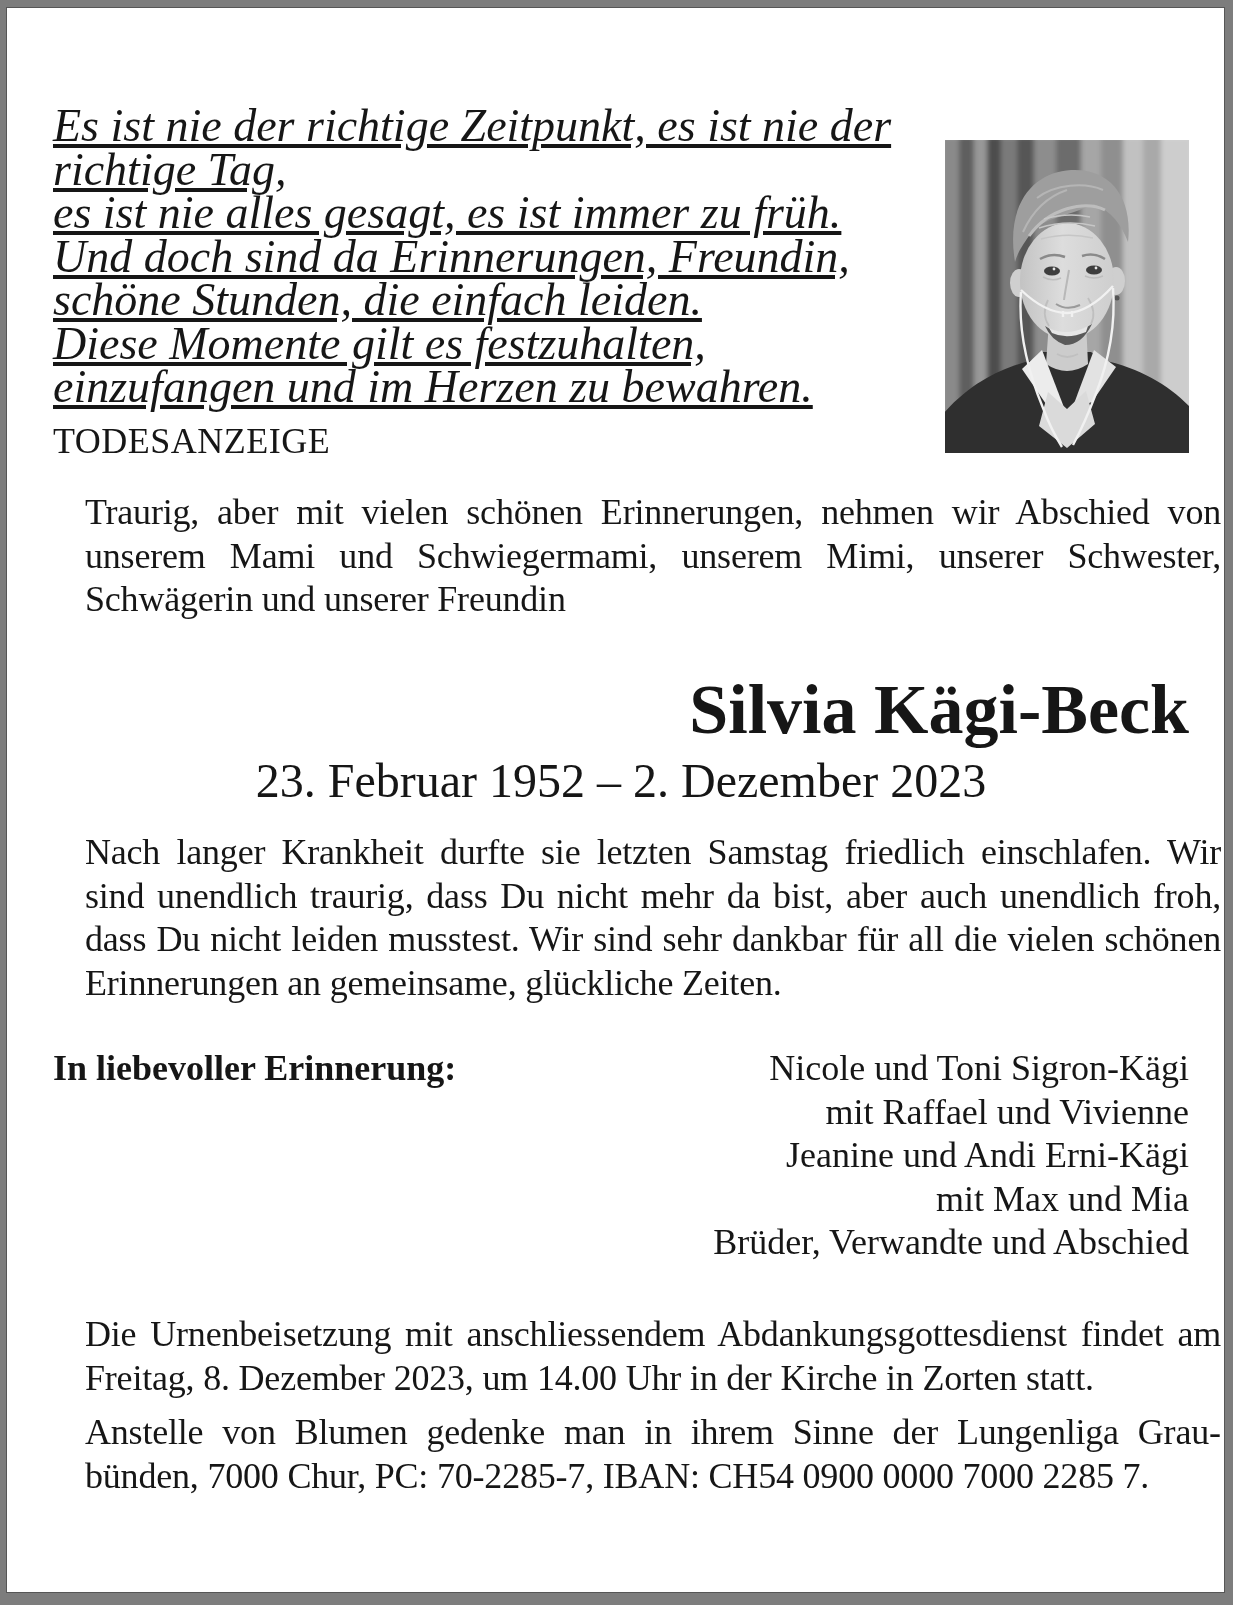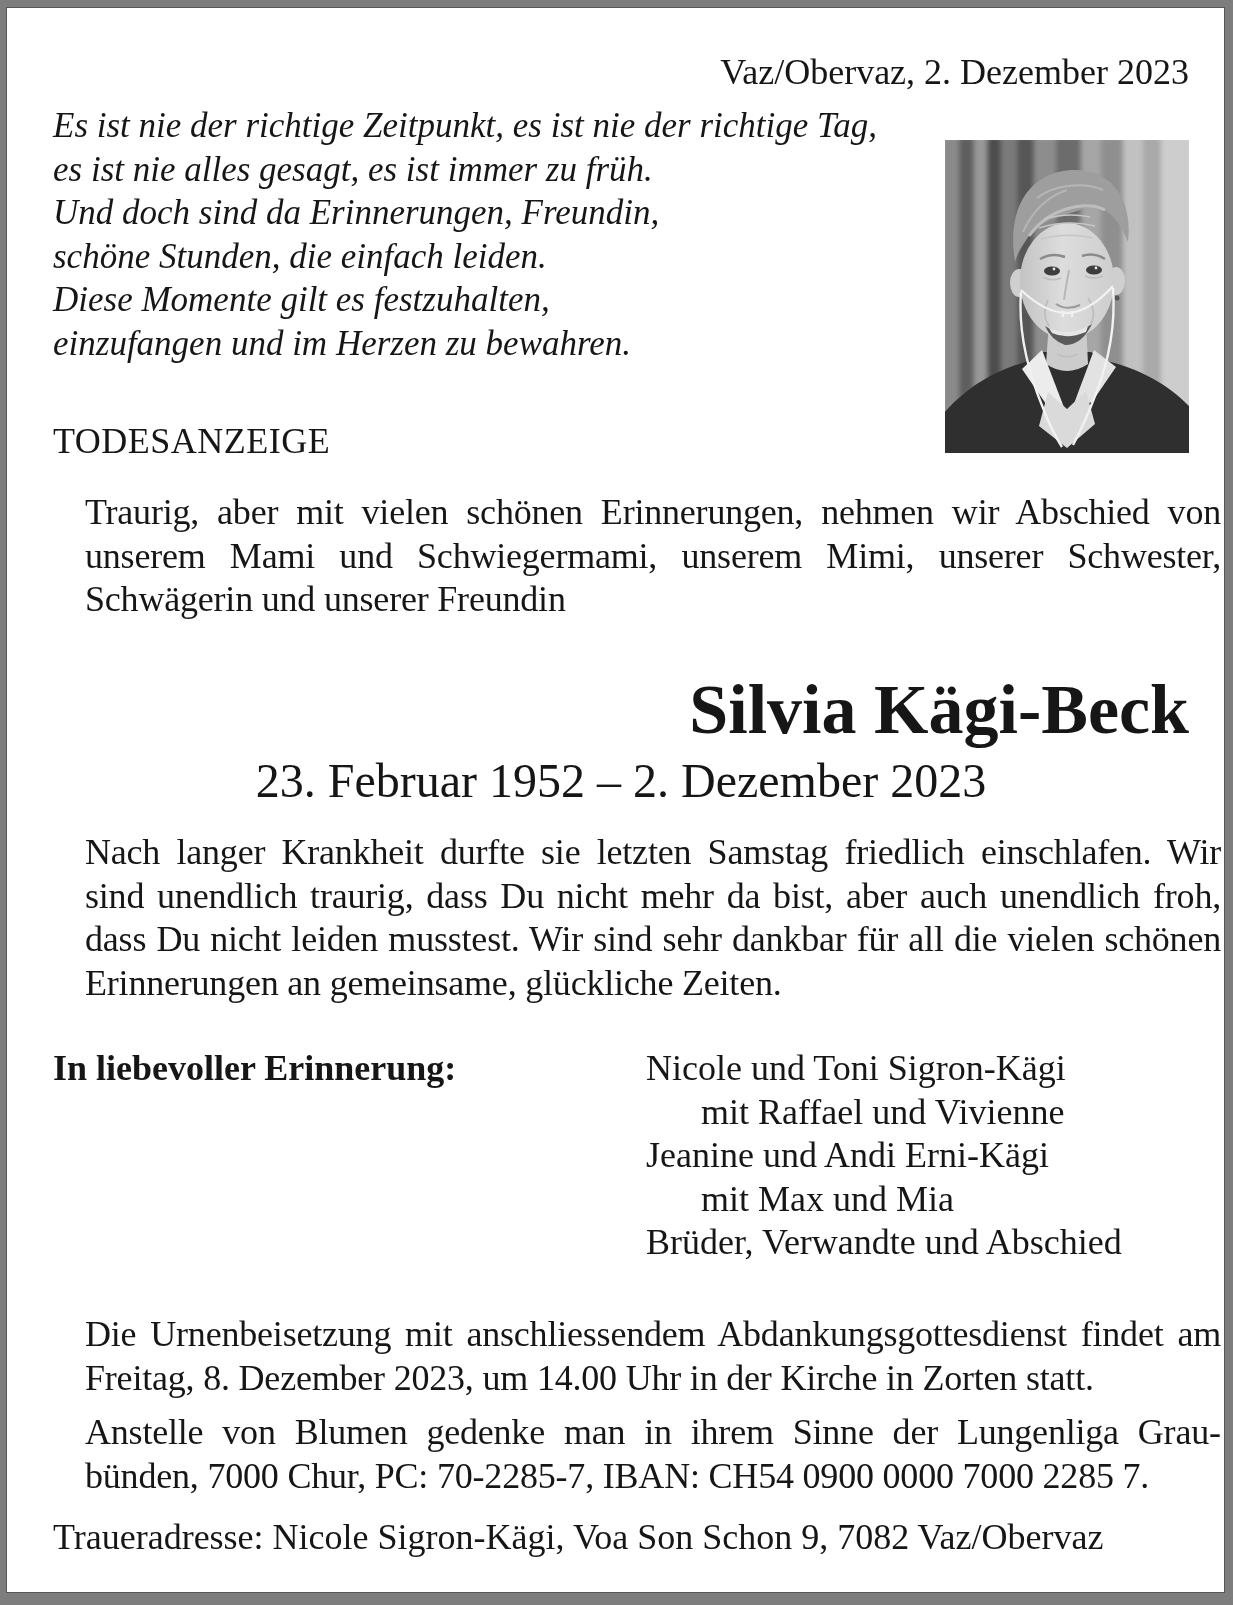--- a/index.html
+++ b/index.html
@@ -23,21 +23,21 @@
   .abs { position: absolute; }
   .dateline {
     top: 42px; left: 46px; width: 1136px;
     font-size: 36px; line-height: 44px;
     text-align: right;
     white-space: nowrap;
   }
   .poem {
     top: 96px; left: 46px; width: 860px;
     font-style: italic;
-    font-size: 35px; line-height: 43.5px;
+    font-size: 46px; line-height: 43.5px; text-decoration: underline;
   }
   .photo-frame {
     top: 132px; left: 938px;
     width: 244px; height: 313px;
     overflow: hidden;
   }
   .heading {
     top: 403px; left: 46px; width: 900px;
     font-size: 36px; line-height: 60px;
     letter-spacing: 0.5px;
@@ -70,34 +70,33 @@
   .remembrance {
     top: 1039px; left: 46px; width: 1136px;
     font-size: 36px; line-height: 43.5px;
   }
   .remembrance .label {
     position: absolute; top: 0; left: 0;
     white-space: nowrap;
     font-weight: bold;
   }
   .mourners { margin-left: 593px; }
-  .mourners .m-line { white-space: nowrap; }
+  .mourners .m-line { white-space: nowrap; text-align: right; }
   .mourners .indent { padding-left: 55px; }
   .address-line {
     top: 1508px; left: 46px; width: 1136px;
     font-size: 36px; line-height: 43.5px;
     white-space: nowrap;
   }
 </style>
 </head>
 <body>
 
 <div class="page">
 
-  <div class="abs dateline">Vaz/Obervaz, 2. Dezember 2023</div>
 
   <div class="abs poem">
     <div>Es ist nie der richtige Zeitpunkt, es ist nie der richtige Tag,</div>
     <div>es ist nie alles gesagt, es ist immer zu früh.</div>
     <div>Und doch sind da Erinnerungen, Freundin,</div>
     <div>schöne Stunden, die einfach leiden.</div>
     <div>Diese Momente gilt es festzuhalten,</div>
     <div>einzufangen und im Herzen zu bewahren.</div>
   </div>
 
@@ -195,15 +194,14 @@
       <div class="m-line">Jeanine und Andi Erni-Kägi</div>
       <div class="m-line indent">mit Max und Mia</div>
       <div class="m-line">Brüder, Verwandte und Abschied</div>
     </div>
   </div>
 
   <div class="abs para para3">Die Urnenbeisetzung mit anschliessendem Abdankungsgottesdienst findet am Freitag, 8. Dezember 2023, um 14.00 Uhr in der Kirche in Zorten statt.</div>
 
   <div class="abs para para4">Anstelle von Blumen gedenke man in ihrem Sinne der Lungenliga Grau­bünden, 7000 Chur, PC: 70-2285-7, IBAN: CH54 0900 0000 7000 2285 7.</div>
 
-  <div class="abs address-line">Traueradresse: Nicole Sigron-Kägi, Voa Son Schon 9, 7082 Vaz/Obervaz</div>
 
 </div>
 
 </body></html>

